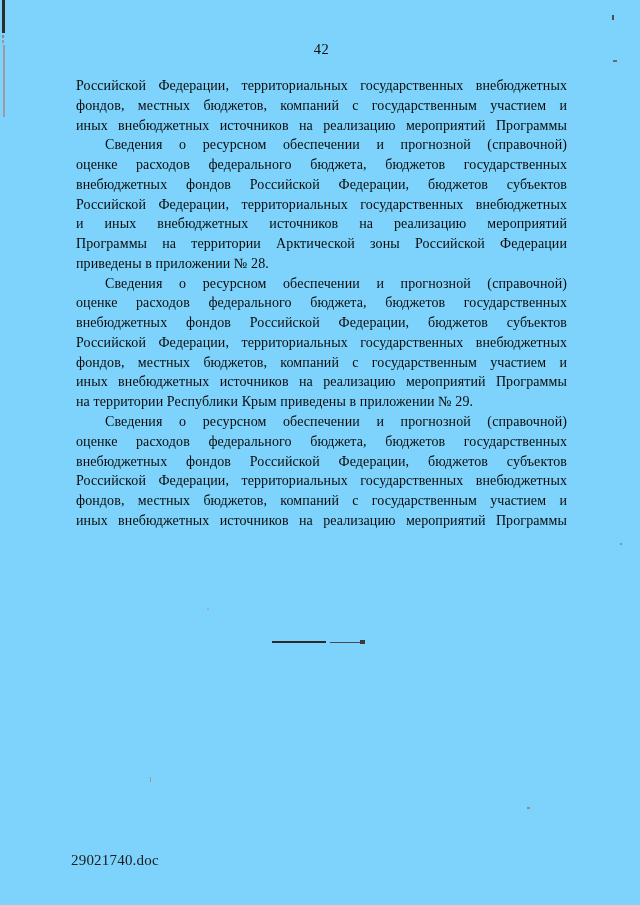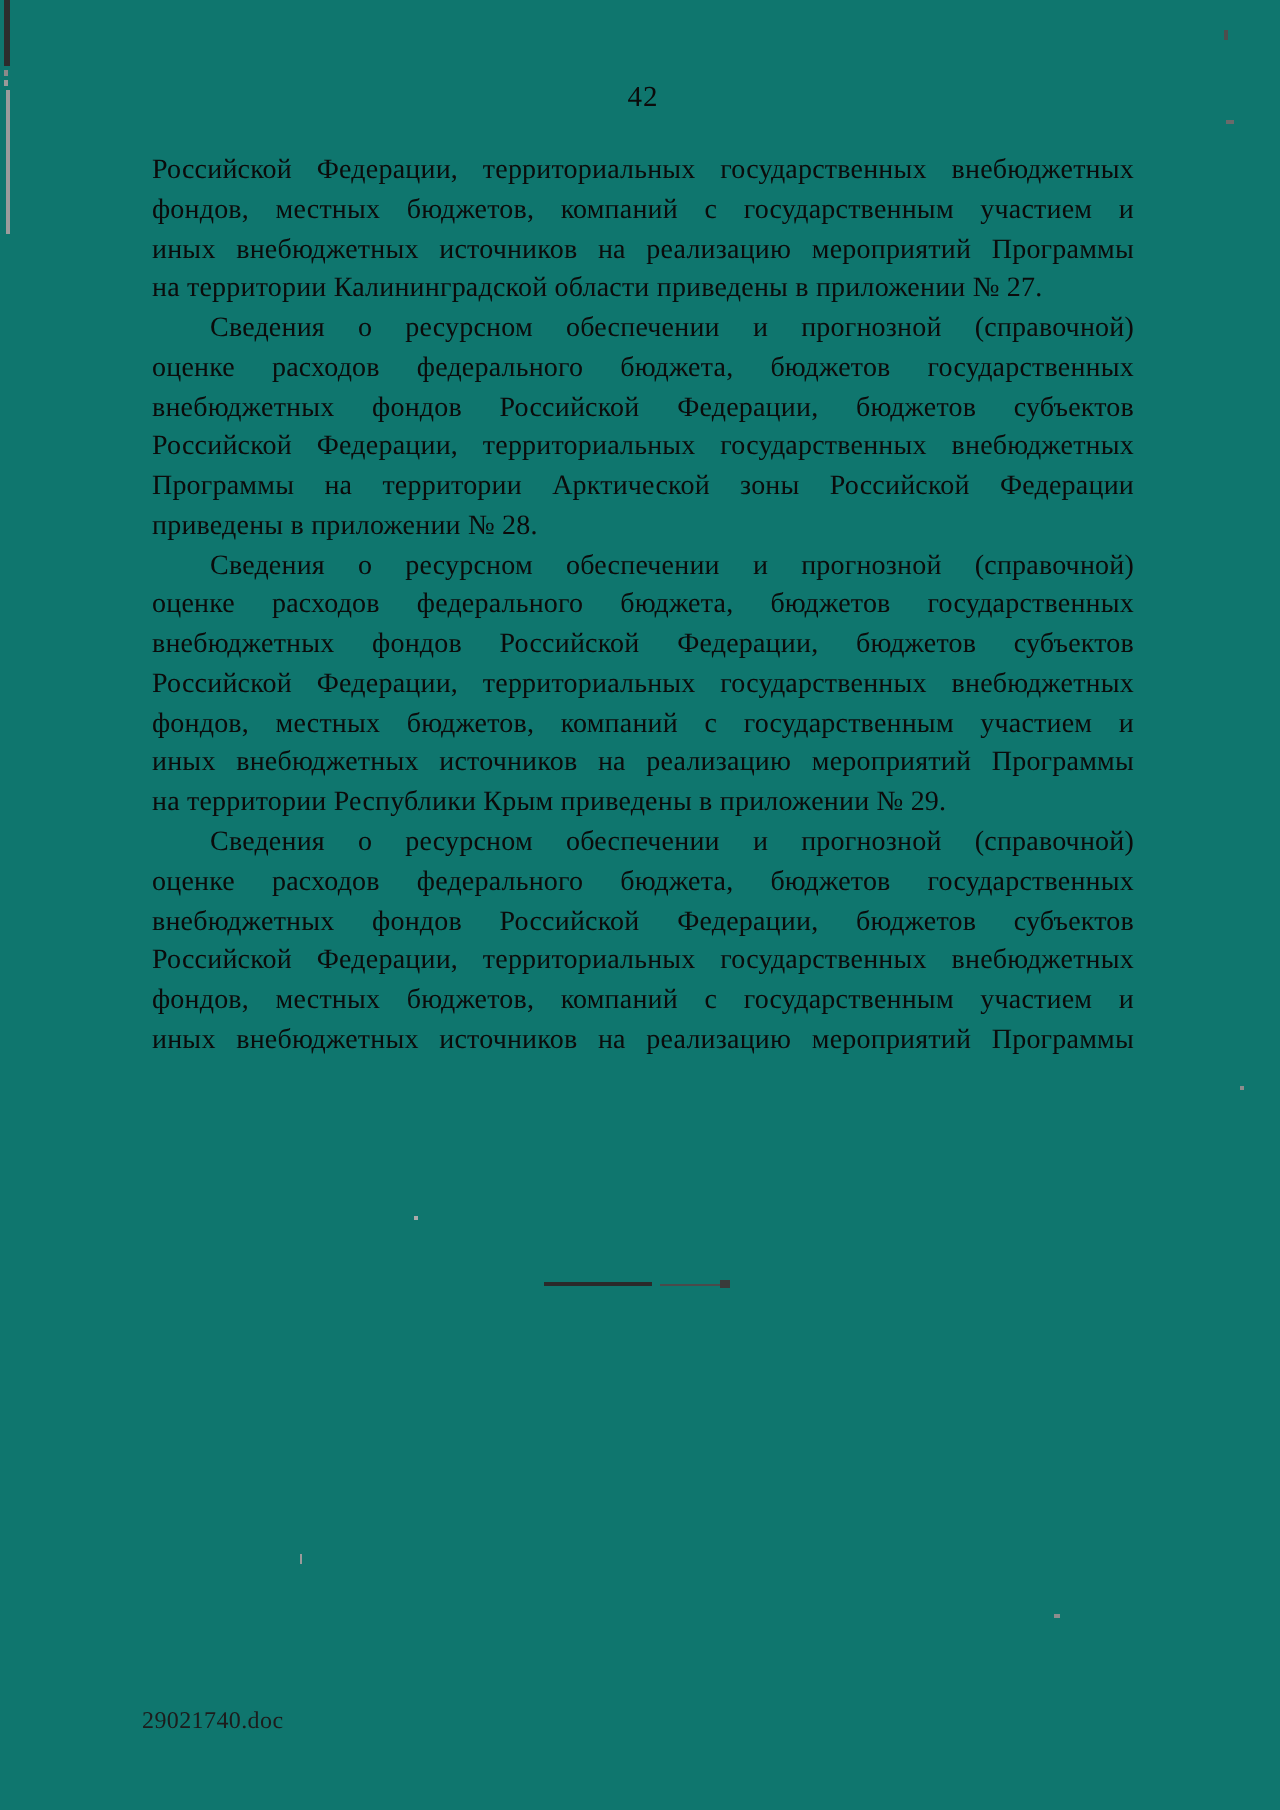--- a/index.html
+++ b/index.html
@@ -4,21 +4,21 @@
 <style>
   html, body {
     margin: 0;
     padding: 0;
     background: #ffffff;
   }
   .page {
     position: relative;
     width: 640px;
     height: 905px;
-    background: #0f766e;
+    background: #7dd3fc;
     overflow: hidden;
     font-family: "Liberation Serif", "DejaVu Serif", serif;
     color: #0b0b0b;
   }
 
   
   .edge { position: absolute; }
   .edge-1 { left: 2px; top: 0;    width: 3px; height: 33px; background: #2c2c2c; }
   .edge-2 { left: 2px; top: 35px; width: 2px; height: 3px;  background: #8a8a8a; }
   .edge-3 { left: 2px; top: 40px; width: 2px; height: 3px;  background: #9a9a9a; }
@@ -56,21 +56,21 @@
   
   .rule { position: absolute; background: #2a2a2a; }
   .rule-a { left: 272px; top: 641px; width: 54px; height: 2px; }
   .rule-b { left: 330px; top: 642px; width: 31px; height: 1px; background: #4a4a4a; }
   .rule-c { left: 360px; top: 640px; width: 5px;  height: 4px; background: #3a3a3a; }
 
   .footer-filename {
     position: absolute;
     left: 71px;
     top: 855px;
-    font-size: 12px;
+    font-size: 15px;
     line-height: 11px;
     letter-spacing: 0.2px;
     color: #1c1c1c;
   }
 
   
   .speck { position: absolute; }
   .speck-1 { left: 612px; top: 15px;  width: 2px; height: 5px; background: #4d4d4d; }
   .speck-2 { left: 613px; top: 60px;  width: 4px; height: 2px; background: #6a6a6a; }
   .speck-3 { left: 620px; top: 543px; width: 2px; height: 2px; background: #8d8d8d; }
@@ -87,25 +87,25 @@
   <div class="edge edge-2"></div>
   <div class="edge edge-3"></div>
   <div class="edge edge-4"></div>
 
   <div class="page-number">42</div>
 
   <div class="text-block" id="paragraphs">
       <div class="line">Российской Федерации, территориальных государственных внебюджетных</div>
       <div class="line">фондов, местных бюджетов, компаний с государственным участием и</div>
       <div class="line">иных внебюджетных источников на реализацию мероприятий Программы</div>
-      <div class="line last">на территории Калининградской области приведены в приложении № 27.</div>
       <div class="line indent">Сведения о ресурсном обеспечении и прогнозной (справочной)</div>
       <div class="line">оценке расходов федерального бюджета, бюджетов государственных</div>
       <div class="line">внебюджетных фондов Российской Федерации, бюджетов субъектов</div>
       <div class="line">Российской Федерации, территориальных государственных внебюджетных</div>
+      <div class="line">и иных внебюджетных источников на реализацию мероприятий</div>
       <div class="line">Программы на территории Арктической зоны Российской Федерации</div>
       <div class="line last">приведены в приложении № 28.</div>
       <div class="line indent">Сведения о ресурсном обеспечении и прогнозной (справочной)</div>
       <div class="line">оценке расходов федерального бюджета, бюджетов государственных</div>
       <div class="line">внебюджетных фондов Российской Федерации, бюджетов субъектов</div>
       <div class="line">Российской Федерации, территориальных государственных внебюджетных</div>
       <div class="line">фондов, местных бюджетов, компаний с государственным участием и</div>
       <div class="line">иных внебюджетных источников на реализацию мероприятий Программы</div>
       <div class="line last">на территории Республики Крым приведены в приложении № 29.</div>
       <div class="line indent">Сведения о ресурсном обеспечении и прогнозной (справочной)</div>

